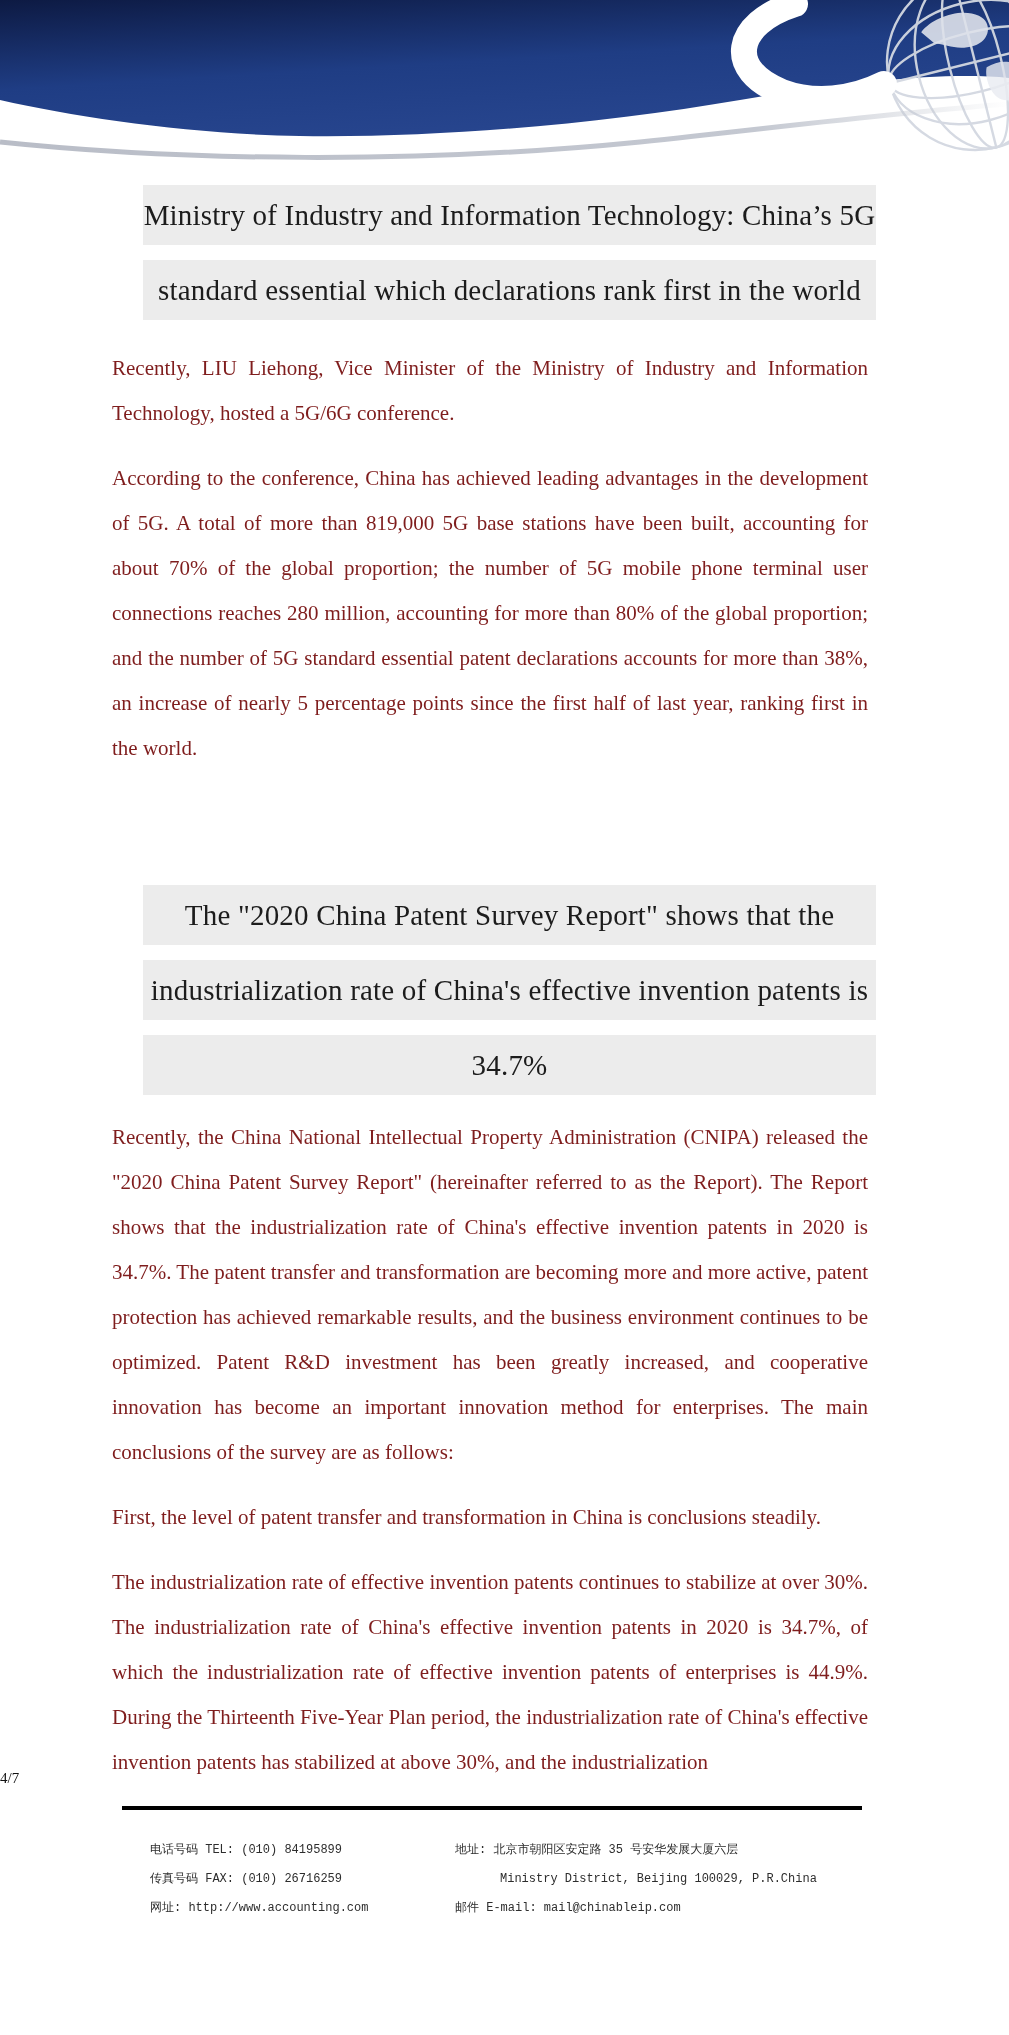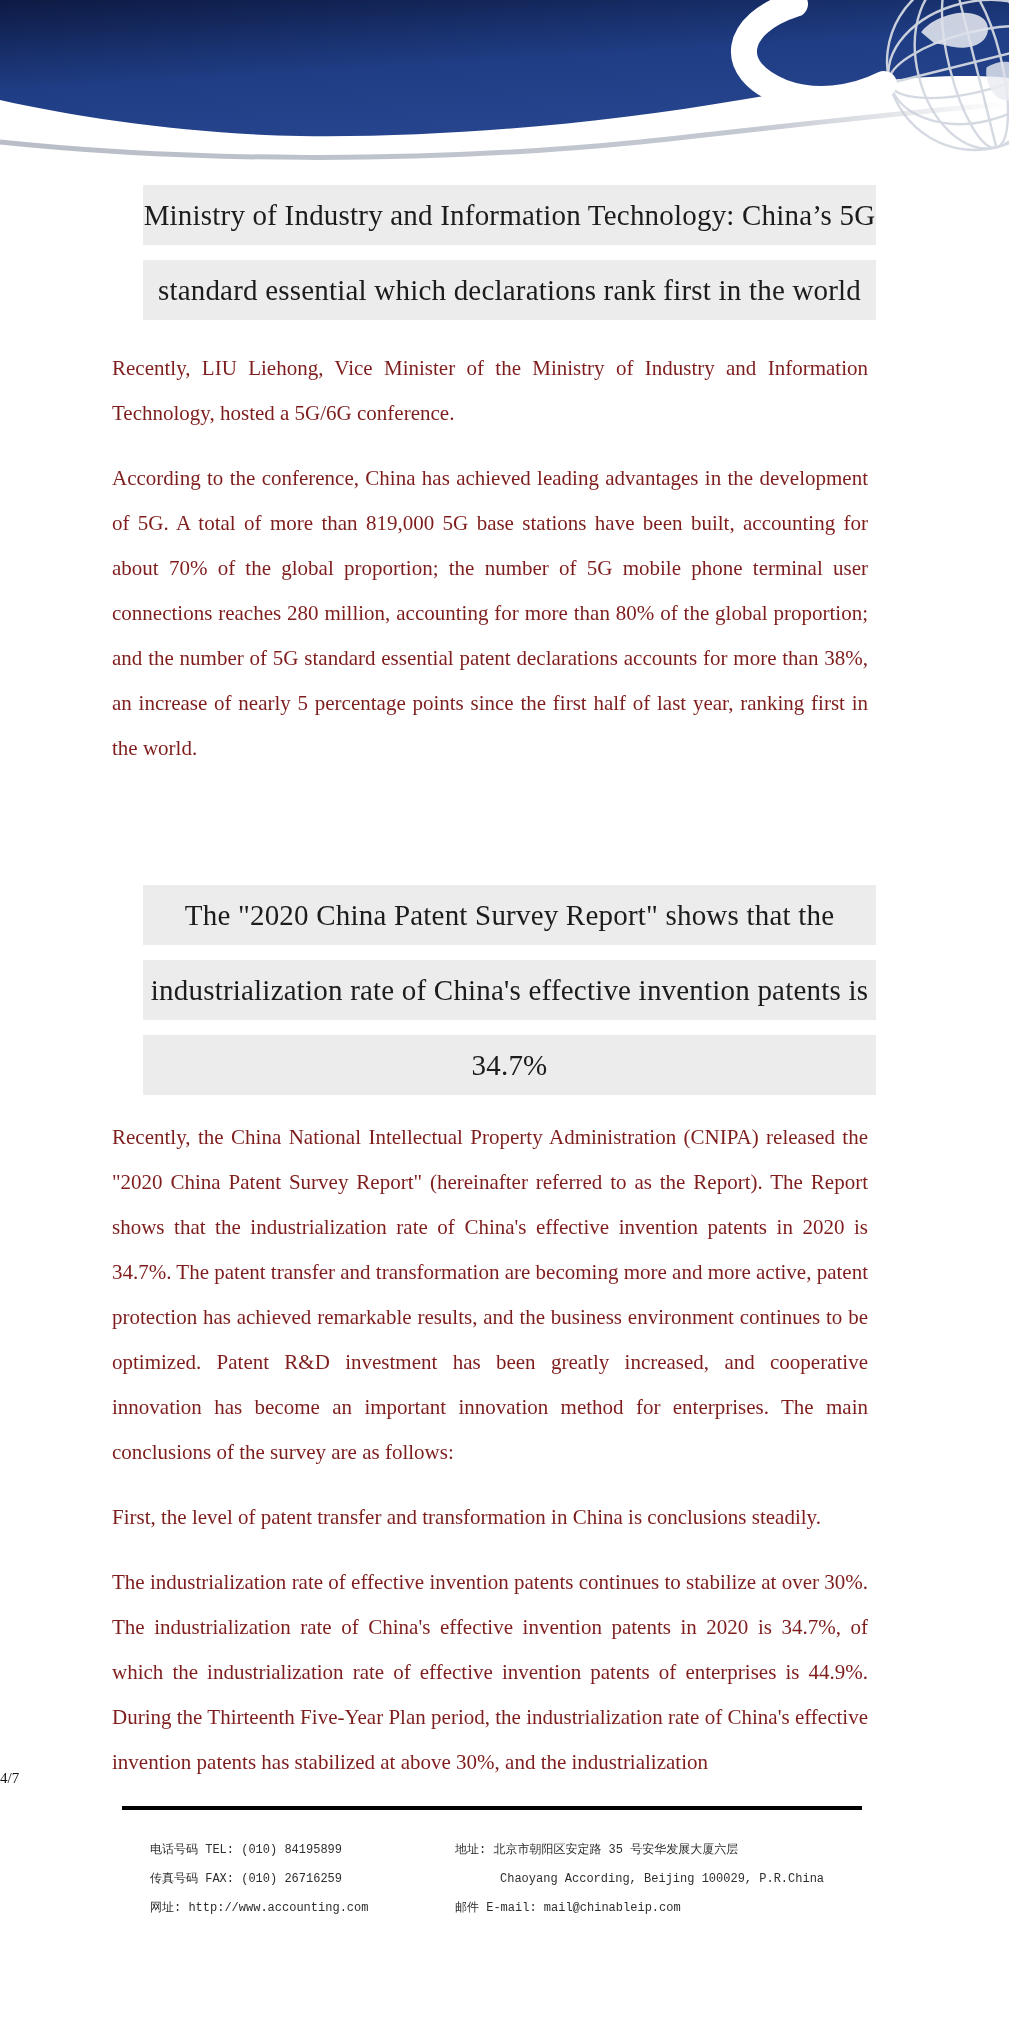--- a/index.html
+++ b/index.html
@@ -126,15 +126,15 @@
 <div class="footer-rule"></div>
 
 <div class="footer-col footer-left">
   <div>电话号码 TEL: (010) 84195899</div>
   <div>传真号码 FAX: (010) 26716259</div>
   <div>网址: http://www.accounting.com</div>
 </div>
 
 <div class="footer-col footer-right">
   <div>地址: 北京市朝阳区安定路 35 号安华发展大厦六层</div>
-  <div class="footer-indent">Chaoyang  According, Beijing 100029, P.R.China</div>
+  <div class="footer-indent">Ministry  District, Beijing 100029, P.R.China</div>
   <div>邮件 E-mail: mail@chinableip.com</div>
 </div>
 
 </body></html>

